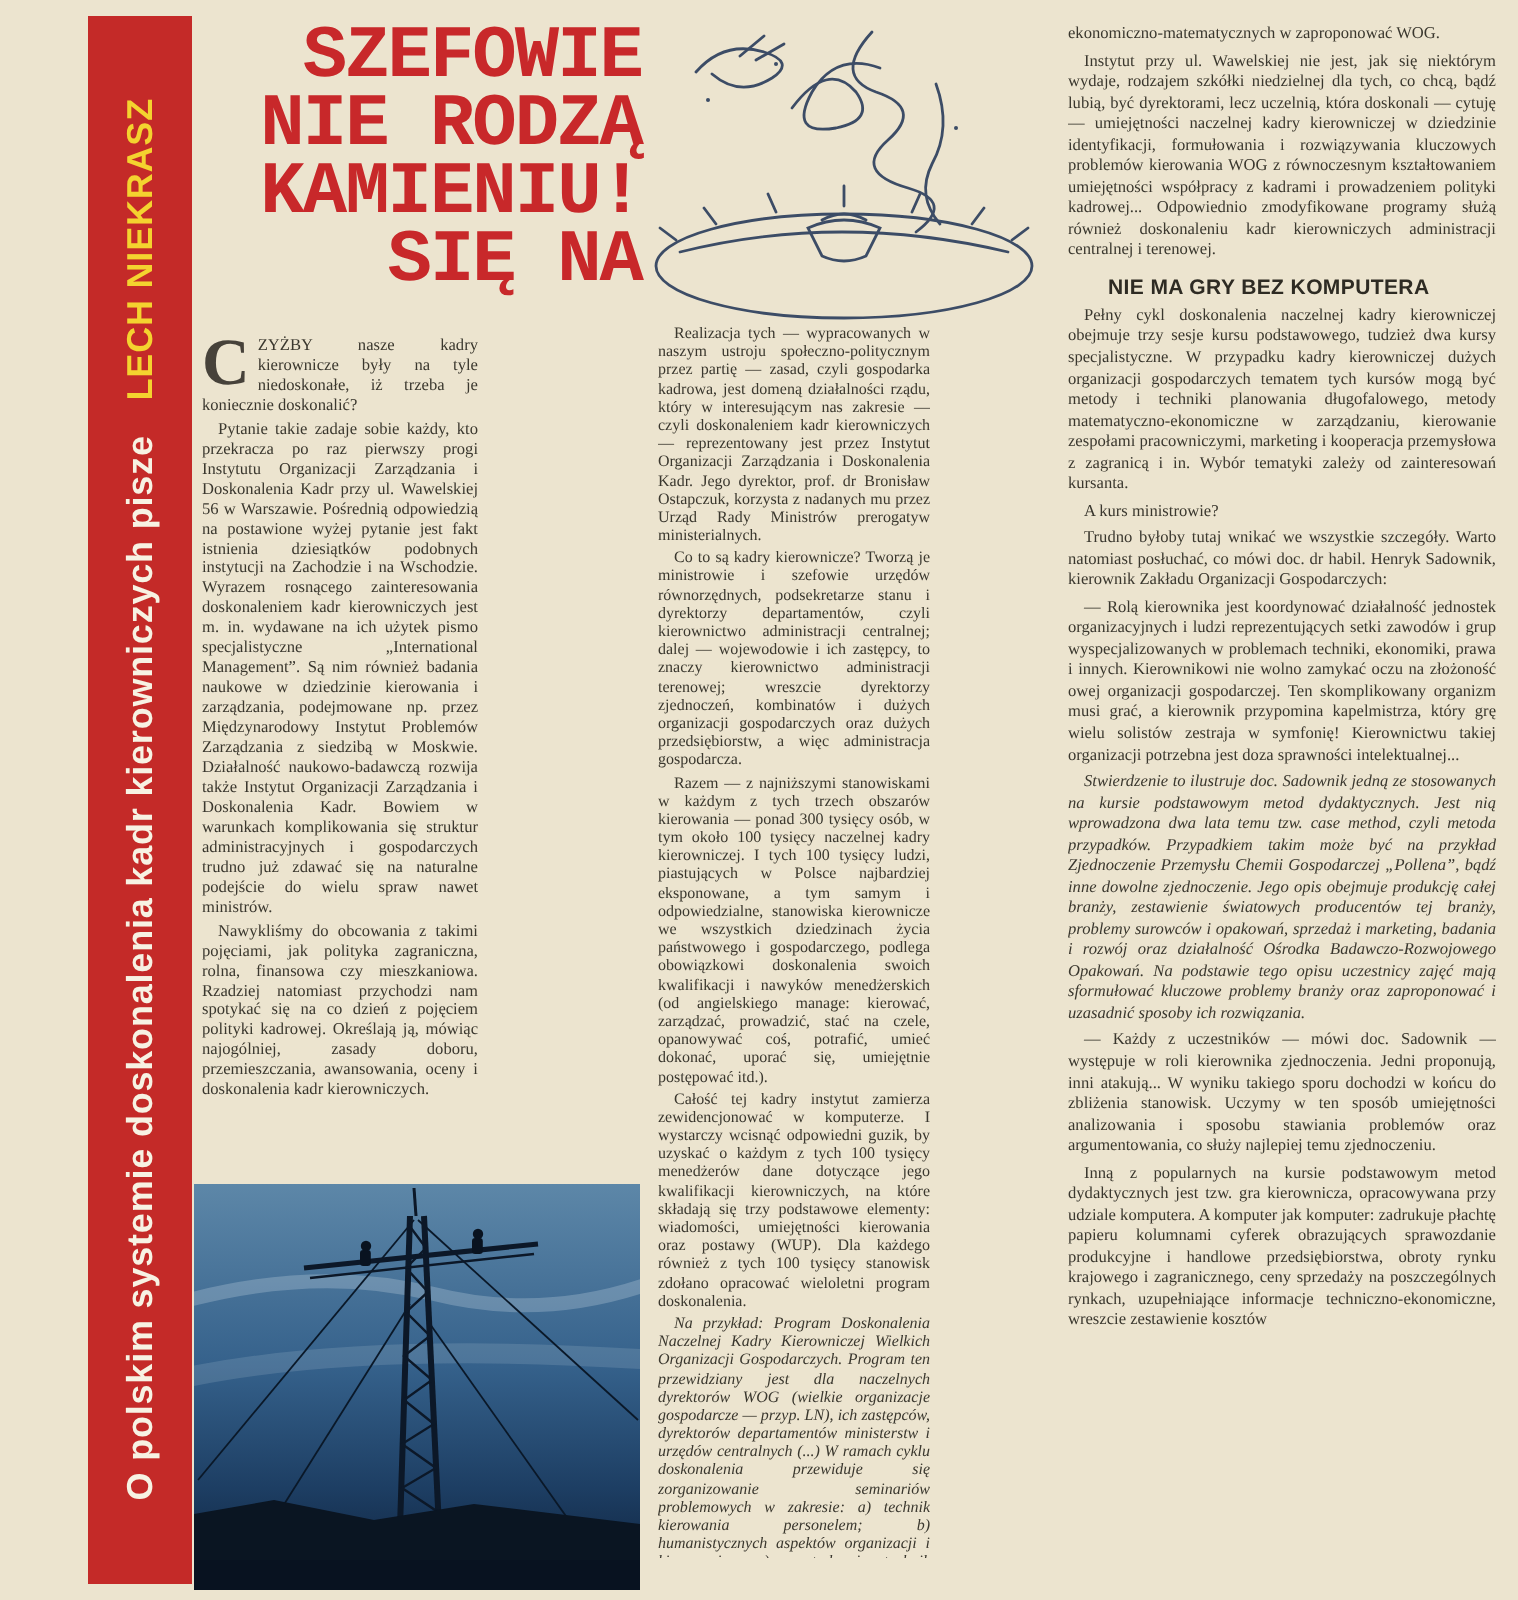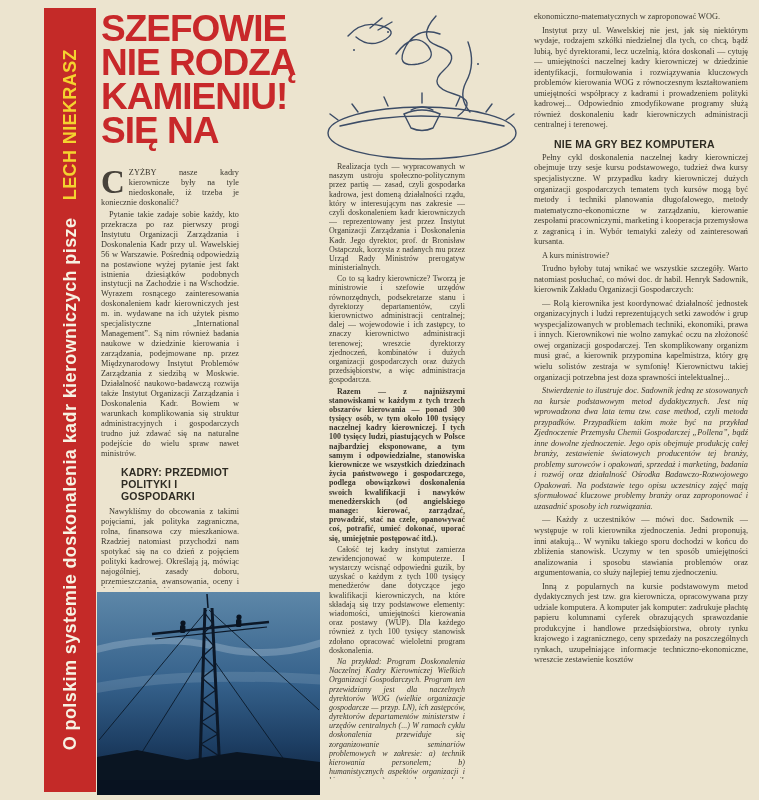--- a/index.html
+++ b/index.html
@@ -11,40 +11,40 @@
   
   .spine { position:absolute; left:44px; top:8px; width:52px; height:784px;
            background:#c42a28; display:flex; align-items:center; justify-content:center; }
   .spine-text { writing-mode:vertical-rl; transform:rotate(180deg); white-space:nowrap;
                 font-family:"Liberation Sans", sans-serif; font-weight:bold;
                 font-size:18px; letter-spacing:0.4px; color:#f7f2e3; }
   .spine-author { color:#f4d32f; margin-inline-start:12px; }
 
   
   .headline { position:absolute; left:101px; top:12px; width:220px;
-              font-family:Liberation Sans, sans-serif; font-weight:bold;
-              font-size:37px; line-height:0.92; letter-spacing:-1px; color:#c8282a; }
+              font-family:Liberation Mono, monospace; font-weight:bold;
+              font-size:37px; line-height:0.92; letter-spacing:-1px; color:#c8282a;text-align:right; }
   .headline span { display:block; }
 
   
   .doodle { position:absolute; left:318px; top:2px; width:212px; height:172px; }
   .doodle svg { width:100%; height:100%; }
 
   
   .col { position:absolute; font-size:8.3px; line-height:1.2; color:#3a372e;
          text-align:justify; overflow:hidden; }
   .col1 { left:101px; top:168px; width:138px; height:420px; }
   .col2 { left:329px; top:162px; width:136px; height:617px; font-size:8px; line-height:1.15; }
   .col3 { left:534px; top:12px; width:214px; height:783px; line-height:1.27; }
 
   .blk { margin-bottom:2px; }
   .col3 .blk { margin-bottom:3px; }
   .blk-p, .blk-b, .blk-i { text-indent:8px; }
   .blk-cont, .blk-drop { text-indent:0; }
-  .blk-b { font-weight:bold; }
+  .blk-b { font-weight:normal; }
   .blk-i { font-style:italic; }
   .blk-h { font-family:"Liberation Sans", sans-serif; font-weight:bold; font-size:10.5px;
            line-height:1.15; letter-spacing:0.2px; color:#2e2b23; margin:7px 0 5px; text-indent:0;
            text-align:left;padding-left:20px; }
   .dropcap { float:left; font-size:33px; line-height:0.78; font-weight:bold;
              color:#47423a; margin:2px 4px 0 0; }
 
   
   .photo { position:absolute; left:97px; top:592px; width:223px; height:203px; background:#27527a; }
   .photo svg { display:block; width:100%; height:100%; }
@@ -85,21 +85,20 @@
         <circle cx="36" cy="48" r="1"></circle>
           <circle cx="160" cy="62" r="1"></circle>
           <circle cx="70" cy="30" r="1"></circle>
       </g>
     </svg>
   </div>
 
   <div class="col col1">
       <p class="blk blk-drop"><span class="dropcap">C</span>ZYŻBY nasze kadry kierownicze były na tyle niedoskonałe, iż trzeba je koniecznie doskonalić?</p>
       <p class="blk blk-p">Pytanie takie zadaje sobie każdy, kto przekracza po raz pierwszy progi Instytutu Organizacji Zarządzania i Doskonalenia Kadr przy ul. Wawelskiej 56 w Warszawie. Pośrednią odpowiedzią na postawione wyżej pytanie jest fakt istnienia dziesiątków podobnych instytucji na Zachodzie i na Wschodzie. Wyrazem rosnącego zainteresowania doskonaleniem kadr kierowniczych jest m. in. wydawane na ich użytek pismo specjalistyczne „International Management”. Są nim również badania naukowe w dziedzinie kierowania i zarządzania, podejmowane np. przez Międzynarodowy Instytut Problemów Zarządzania z siedzibą w Moskwie. Działalność naukowo-badawczą rozwija także Instytut Organizacji Zarządzania i Doskonalenia Kadr. Bowiem w warunkach komplikowania się struktur administracyjnych i gospodarczych trudno już zdawać się na naturalne podejście do wielu spraw nawet ministrów.</p>
-      <h3 class="blk blk-h">KADRY: PRZEDMIOT POLITYKI I GOSPODARKI</h3>
       <p class="blk blk-p">Nawykliśmy do obcowania z takimi pojęciami, jak polityka zagraniczna, rolna, finansowa czy mieszkaniowa. Rzadziej natomiast przychodzi nam spotykać się na co dzień z pojęciem polityki kadrowej. Określają ją, mówiąc najogólniej, zasady doboru, przemieszczania, awansowania, oceny i doskonalenia kadr kierowniczych.</p>
     </div>
   <div class="col col2">
       <p class="blk blk-p">Realizacja tych — wypracowanych w naszym ustroju społeczno-politycznym przez partię — zasad, czyli gospodarka kadrowa, jest domeną działalności rządu, który w interesującym nas zakresie — czyli doskonaleniem kadr kierowniczych — reprezentowany jest przez Instytut Organizacji Zarządzania i Doskonalenia Kadr. Jego dyrektor, prof. dr Bronisław Ostapczuk, korzysta z nadanych mu przez Urząd Rady Ministrów prerogatyw ministerialnych.</p>
       <p class="blk blk-p">Co to są kadry kierownicze? Tworzą je ministrowie i szefowie urzędów równorzędnych, podsekretarze stanu i dyrektorzy departamentów, czyli kierownictwo administracji centralnej; dalej — wojewodowie i ich zastępcy, to znaczy kierownictwo administracji terenowej; wreszcie dyrektorzy zjednoczeń, kombinatów i dużych organizacji gospodarczych oraz dużych przedsiębiorstw, a więc administracja gospodarcza.</p>
       <p class="blk blk-b">Razem — z najniższymi stanowiskami w każdym z tych trzech obszarów kierowania — ponad 300 tysięcy osób, w tym około 100 tysięcy naczelnej kadry kierowniczej. I tych 100 tysięcy ludzi, piastujących w Polsce najbardziej eksponowane, a tym samym i odpowiedzialne, stanowiska kierownicze we wszystkich dziedzinach życia państwowego i gospodarczego, podlega obowiązkowi doskonalenia swoich kwalifikacji i nawyków menedżerskich (od angielskiego manage: kierować, zarządzać, prowadzić, stać na czele, opanowywać coś, potrafić, umieć dokonać, uporać się, umiejętnie postępować itd.).</p>
       <p class="blk blk-p">Całość tej kadry instytut zamierza zewidencjonować w komputerze. I wystarczy wcisnąć odpowiedni guzik, by uzyskać o każdym z tych 100 tysięcy menedżerów dane dotyczące jego kwalifikacji kierowniczych, na które składają się trzy podstawowe elementy: wiadomości, umiejętności kierowania oraz postawy (WUP). Dla każdego również z tych 100 tysięcy stanowisk zdołano opracować wieloletni program doskonalenia.</p>
       <p class="blk blk-i">Na przykład: Program Doskonalenia Naczelnej Kadry Kierowniczej Wielkich Organizacji Gospodarczych. Program ten przewidziany jest dla naczelnych dyrektorów WOG (wielkie organizacje gospodarcze — przyp. LN), ich zastępców, dyrektorów departamentów ministerstw i urzędów centralnych (...) W ramach cyklu doskonalenia przewiduje się zorganizowanie seminariów problemowych w zakresie: a) technik kierowania personelem; b) humanistycznych aspektów organizacji i kierowania, c) metod i technik usprawniania organizacji, d) informatyki w zarządzaniu WOG, e) marketingu w zarządzaniu WOG, f) metod</p>
     </div>
   <div class="col col3">

